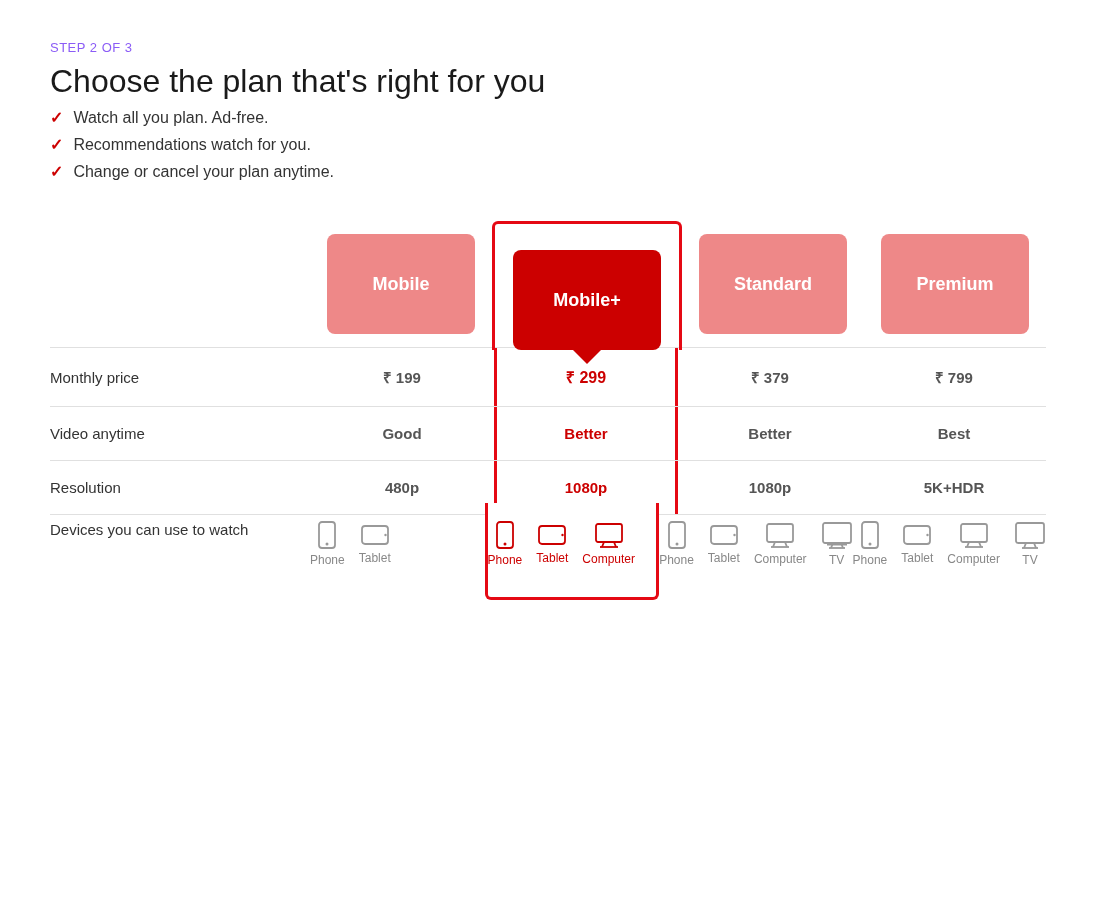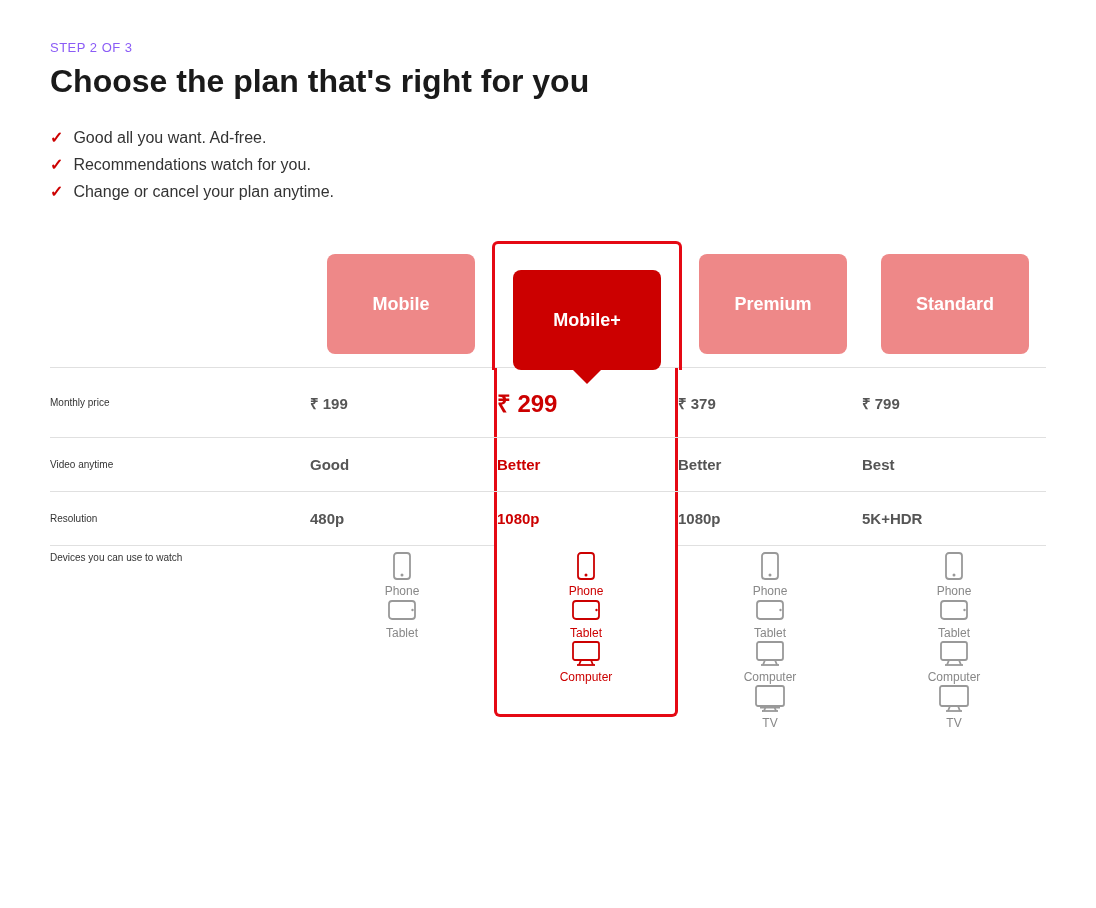--- a/index.html
+++ b/index.html
@@ -13,23 +13,23 @@
     .step-label {
       font-size: 13px;
       color: #8b5cf6;
       margin-bottom: 8px;
       text-transform: uppercase;
       letter-spacing: 0.5px;
     }
 
     .main-title {
       font-size: 32px;
-      font-weight: 700;
+      font-weight: 400;
       color: #1a1a1a;
-      margin-bottom: 28px;
+      margin-bottom: 8px;
     }
 
     .features-list {
       list-style: none;
       margin-bottom: 40px;
     }
 
     .features-list li {
       font-size: 16px;
       color: #333;
@@ -98,55 +98,56 @@
 
     .data-row {
       display: grid;
       grid-template-columns: 260px 1fr 1fr 1fr 1fr;
       border-top: 1px solid #e0e0e0;
       padding: 18px 0;
       align-items: center;
     }
 
     .row-label {
-      font-size: 10px;
+      font-size: 15px;
       color: #333;
       font-weight: 400;
     }
 
     .row-value {
-      text-align: left;
+      text-align: center;
       font-size: 15px;
       color: #555;
       font-weight: 600;
     }
 
     .row-value.highlight {
       color: #cc0000;
       font-weight: 700;
     }
 
     .row-value.price-highlight {
       color: #cc0000;
-      font-size: 24px;
+      font-size: 16px;
       font-weight: 800;
     }
 
     .devices-row {
       display: grid;
       grid-template-columns: 260px 1fr 1fr 1fr 1fr;
       border-top: 1px solid #e0e0e0;
       padding: 6px 0;
       align-items: start;
     }
 
     .devices-col {
       display: flex;
-      flex-direction: column;
-      align-items: center;
+      flex-direction: row;
+      align-items: center;
+      gap: 14px;
     }
 
     .device-item {
       display: flex;
       flex-direction: column;
       align-items: center;
       gap: 4px;
       font-size: 12px;
       color: #888;
     }
@@ -164,21 +165,21 @@
   </style>
 </head>
 <body>
 
 <div class="step-label">STEP 2 OF 3</div>
 <h1 class="main-title">Choose the plan that's right for you</h1>
 
 <ul class="features-list">
   <li>
     <span class="check-icon">✓</span>
-    <span>Good all you want. Ad-free.</span>
+    <span>Watch all you plan. Ad-free.</span>
   </li>
   <li>
     <span class="check-icon">✓</span>
     <span>Recommendations watch for you.</span>
   </li>
   <li>
     <span class="check-icon">✓</span>
     <span>Change or cancel your plan anytime.</span>
   </li>
 </ul>
@@ -196,28 +197,28 @@
 
     <div class="plan-header-cell">
       <div style="border: 3px solid #e50914; border-bottom: none; border-radius: 6px 6px 0 0; padding: 26px 18px 0 18px; margin-bottom: -3px;">
         <div class="plan-card mobile-plus">
           <span>Mobile+</span>
         </div>
       </div>
     </div>
 
     <div class="plan-header-cell">
+      <div class="plan-card standard">
+        <span>Standard</span>
+      </div>
+    </div>
+
+    <div class="plan-header-cell">
       <div class="plan-card premium">
         <span>Premium</span>
-      </div>
-    </div>
-
-    <div class="plan-header-cell">
-      <div class="plan-card standard">
-        <span>Standard</span>
       </div>
     </div>
   </div>
 
   <div class="data-row">
     <div class="row-label">Monthly price</div>
     <div class="row-value">₹ 199</div>
     <div style="border-left: 3px solid #e50914; border-right: 3px solid #e50914; background: #fff; margin: -18px 0; padding: 18px 0;">
       <div class="row-value price-highlight">₹ 299</div>
     </div>

